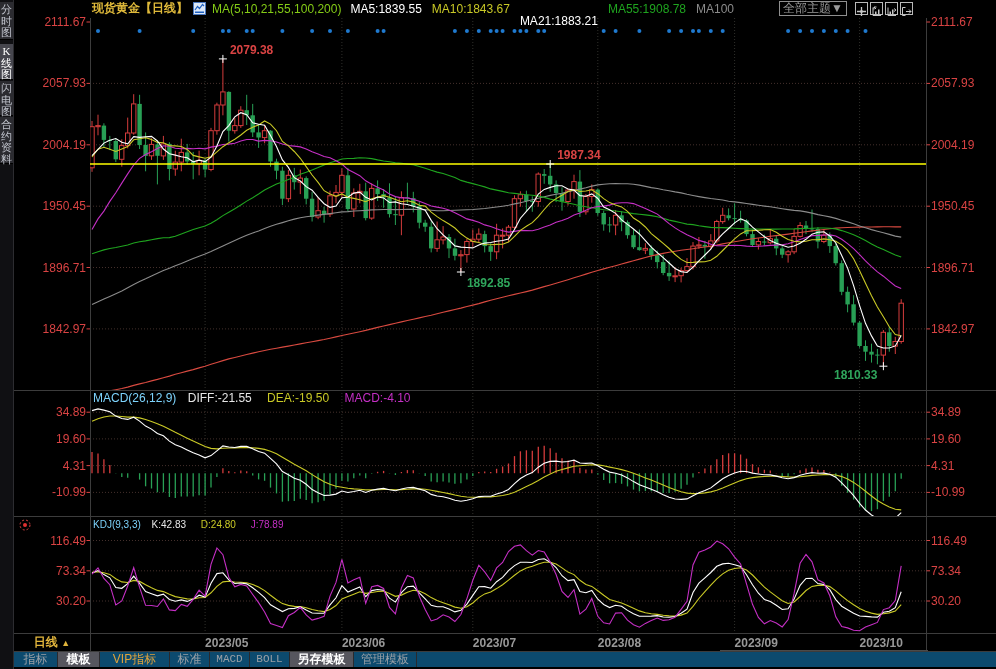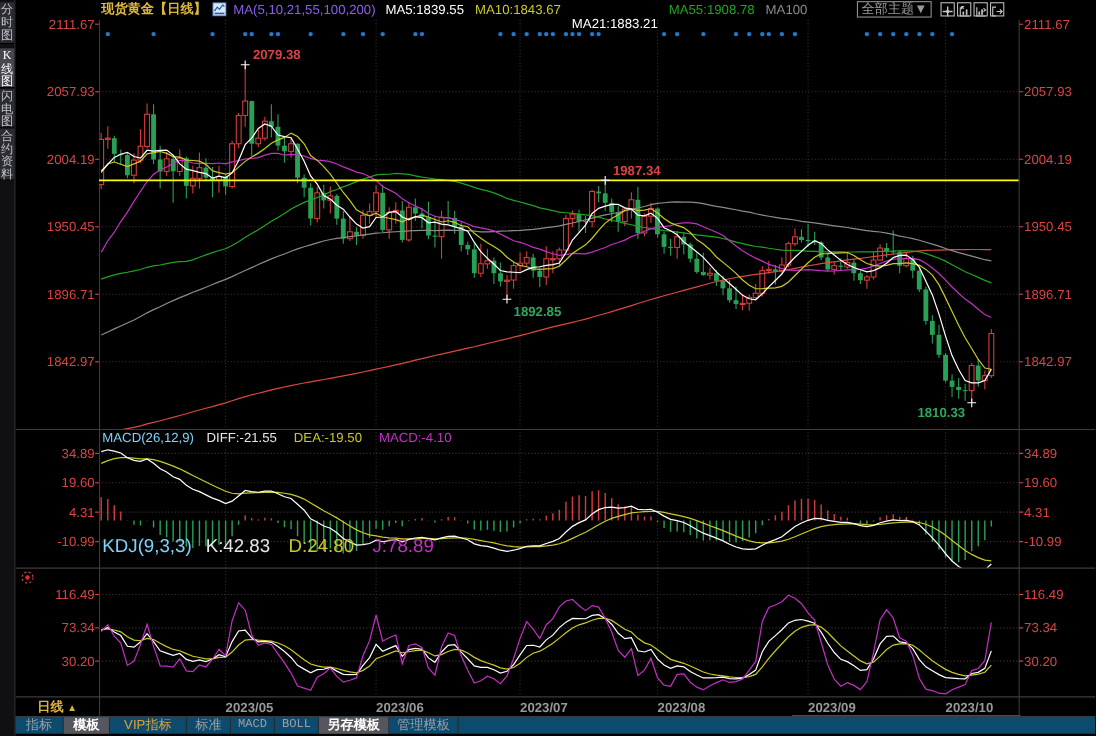--- a/index.html
+++ b/index.html
@@ -4,31 +4,31 @@
 <style>
  html,body{margin:0;padding:0;background:#000;}
  #app{position:relative;width:996px;height:669px;background:#000;overflow:hidden;font-family:"Liberation Sans",sans-serif;}
  #chart-svg{position:absolute;left:0;top:0;}
  #sidebar{position:absolute;left:0;top:0;width:14px;height:669px;background:#101013;border-right:1px solid #2c2c30;box-sizing:border-box;}
  .side-tab{position:absolute;left:0;width:13px;background:#2b2b30;color:#c0c3cc;font-size:11px;line-height:11.5px;text-align:center;word-break:break-all;padding-top:2px;box-sizing:border-box;border-bottom:1px solid #000;font-family:Liberation Serif, serif;}
  .side-tab.active{background:#46464e;color:#fff;}
  #header{position:absolute;left:14px;top:0;width:982px;height:17px;display:flex;align-items:center;font-size:12px;}
  #header .sym{color:#dfb93a;font-weight:bold;margin-left:78px;}
  #header .chart-ic{margin-left:5px;display:inline-block;height:13px;}
- .ma-set{color:#8b5cf6;margin-left:6px;}
+ .ma-set{color:#84cc16;margin-left:6px;}
  .ma5{color:#ffffff;margin-left:9px;}
  .ma10{color:#c9c926;margin-left:10px;}
  .ma21{color:#ffffff;margin-left:10px;margin-top:24px;}
  .ma55{color:#1fa41f;margin-left:10px;}
  .ma100{color:#8b8b8b;margin-left:10px;}
  #hdr-right{position:absolute;right:83px;top:1px;display:flex;align-items:center;height:15px;}
  #theme-btn{border:1px solid #8f8f8f;color:#9a9a9a;padding:0 3px;height:13px;line-height:12px;font-size:12px;margin-right:6px;text-align:center;}
  .win-btn{width:13px;height:13px;border:1px solid #b9b9b9;margin-left:2px;box-sizing:border-box;}
  #macd-title{position:absolute;left:93px;top:392px;font-size:12px;height:13px;line-height:13px;}
- #kdj-title{position:absolute;left:93px;top:490px;font-size:17px;height:13px;line-height:13px;}
+ #kdj-title{position:absolute;left:93px;top:518px;font-size:10px;height:13px;line-height:13px;}
  .t-wh{color:#7dd3fc;} .t-ye{color:#c9c926;margin-left:12px;} .t-ma{color:#c42fc4;margin-left:12px;} .t-wh2{color:#e6e6e6;margin-left:8px;}
  #kdj-alert{position:absolute;left:18px;top:518px;}
  #period-cell{position:absolute;left:14px;top:635px;width:76px;height:15px;text-align:center;color:#e0b43c;font-weight:bold;font-size:12px;line-height:15px;}
  #period-cell .arrow{font-size:9px;}
  #tabs-row{position:absolute;left:14px;top:651px;width:982px;height:15px;background:#0c4a6e;border-top:1px solid #3c3c3c;display:flex;}
  .btab{height:15px;line-height:15px;font-size:12px;text-align:center;color:#9aa0a6;border-right:1px solid #2a2a2e;box-sizing:border-box;}
  .btab.active{background:#56565e;color:#fff;font-weight:bold;}
  .btab.vip{color:#e0a33c;}
  .btab.mono{font-family:"Liberation Mono",monospace;font-size:11px;}
 </style>

